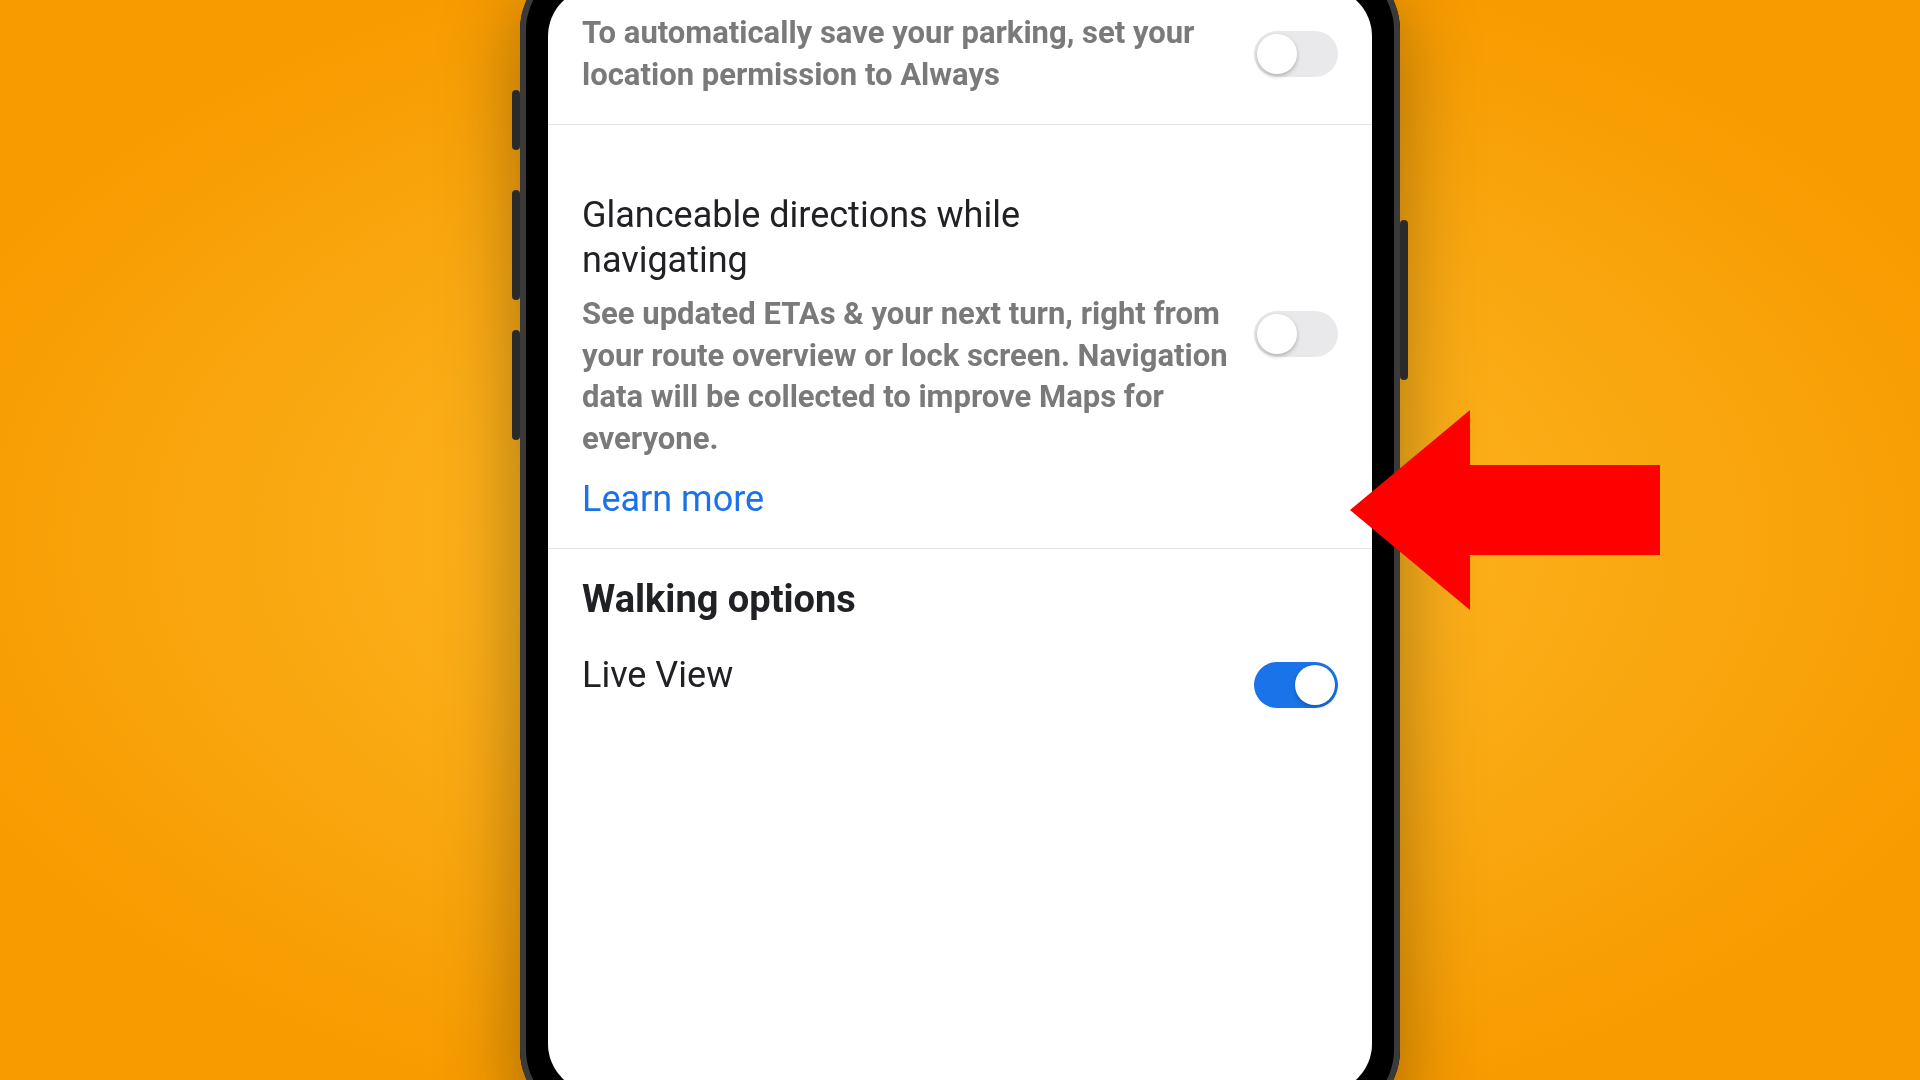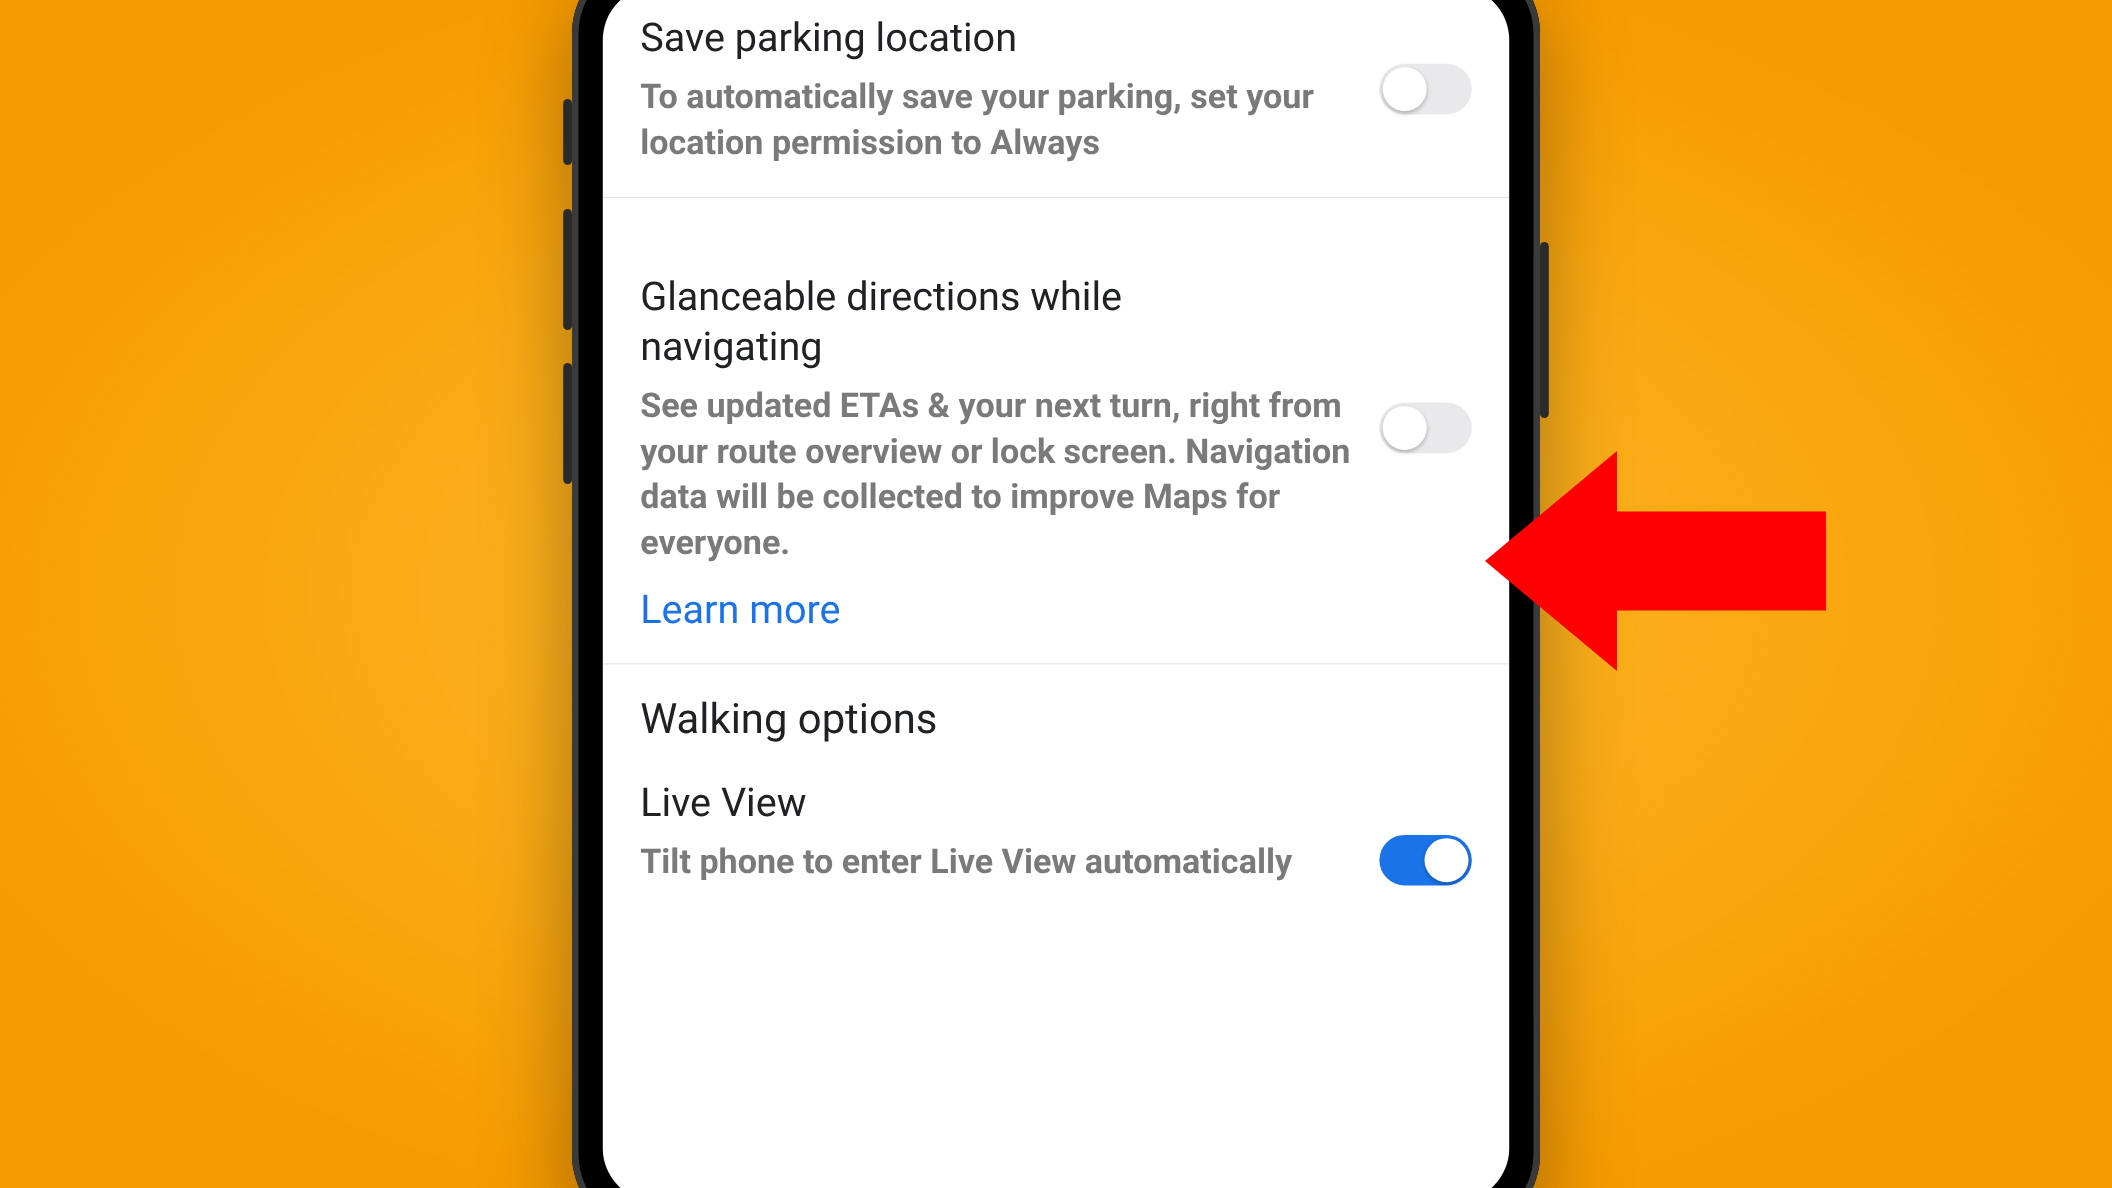--- a/index.html
+++ b/index.html
@@ -77,21 +77,21 @@
   }
   .row-link {
     display: inline-block;
     margin-top: 18px;
     font-size: 36px;
     color: #1a73e8;
     text-decoration: none;
   }
   .section-heading {
     font-size: 38px;
-    font-weight: 400;
+    font-weight: 700;
     color: #202124;
     padding: 28px 34px 8px 34px;
   }
 
   
   .toggle {
     position: relative;
     flex: 0 0 auto;
     width: 84px;
     height: 46px;
@@ -135,21 +135,20 @@
     <div class="side-btn btn-left-1"></div>
     <div class="side-btn btn-left-2"></div>
     <div class="side-btn btn-left-3"></div>
     <div class="side-btn btn-right"></div>
 
     <div class="screen">
       <div class="settings-list">
 
         <div class="row">
           <div class="row-main">
-            <div class="row-title">Save parking location</div>
             <div class="row-desc">To automatically save your parking, set your location permission to Always</div>
           </div>
           <div class="toggle off">
             <div class="track"></div>
             <div class="knob"></div>
           </div>
         </div>
 
         <div class="row">
           <div class="row-main">
@@ -161,21 +160,20 @@
             <div class="track"></div>
             <div class="knob"></div>
           </div>
         </div>
 
         <div class="section-heading">Walking options</div>
 
         <div class="row no-border">
           <div class="row-main">
             <div class="row-title">Live View</div>
-            <div class="row-desc">Tilt phone to enter Live View automatically</div>
           </div>
           <div class="toggle on">
             <div class="track"></div>
             <div class="knob"></div>
           </div>
         </div>
 
       </div>
     </div>
   </div>

